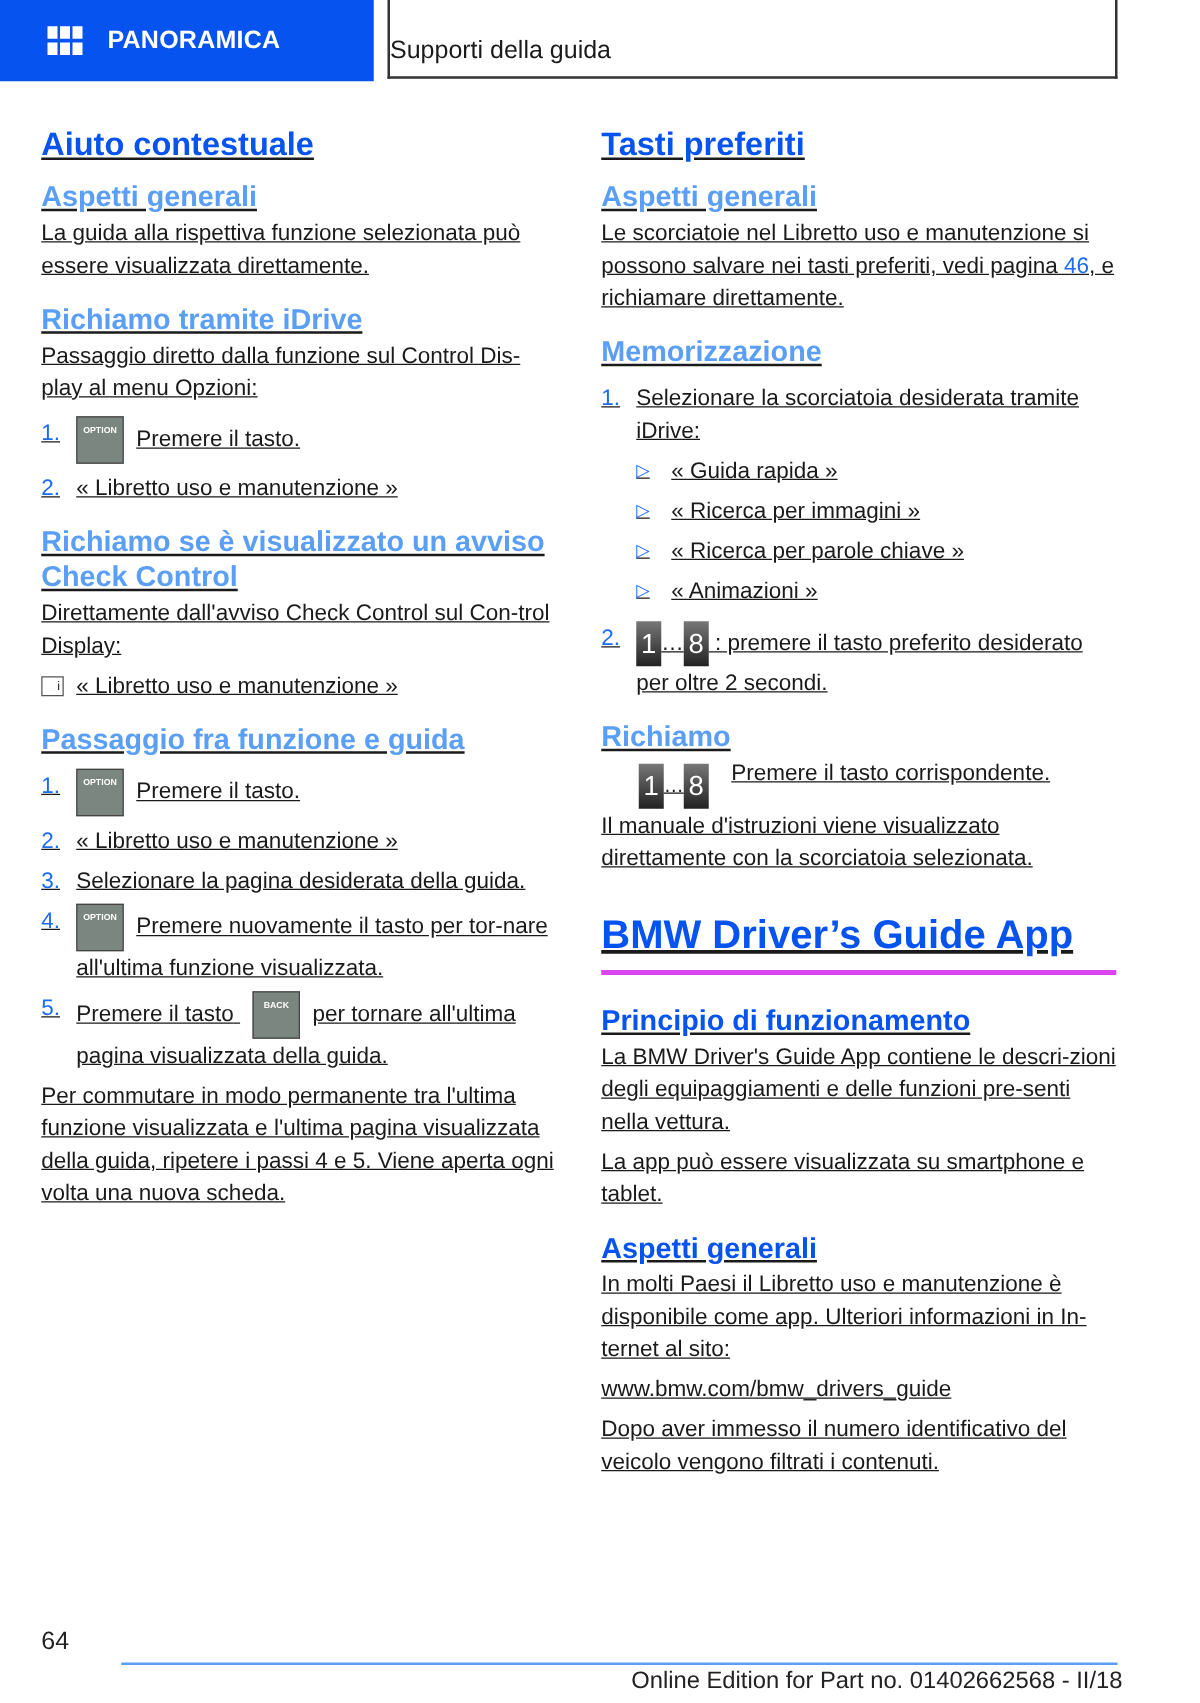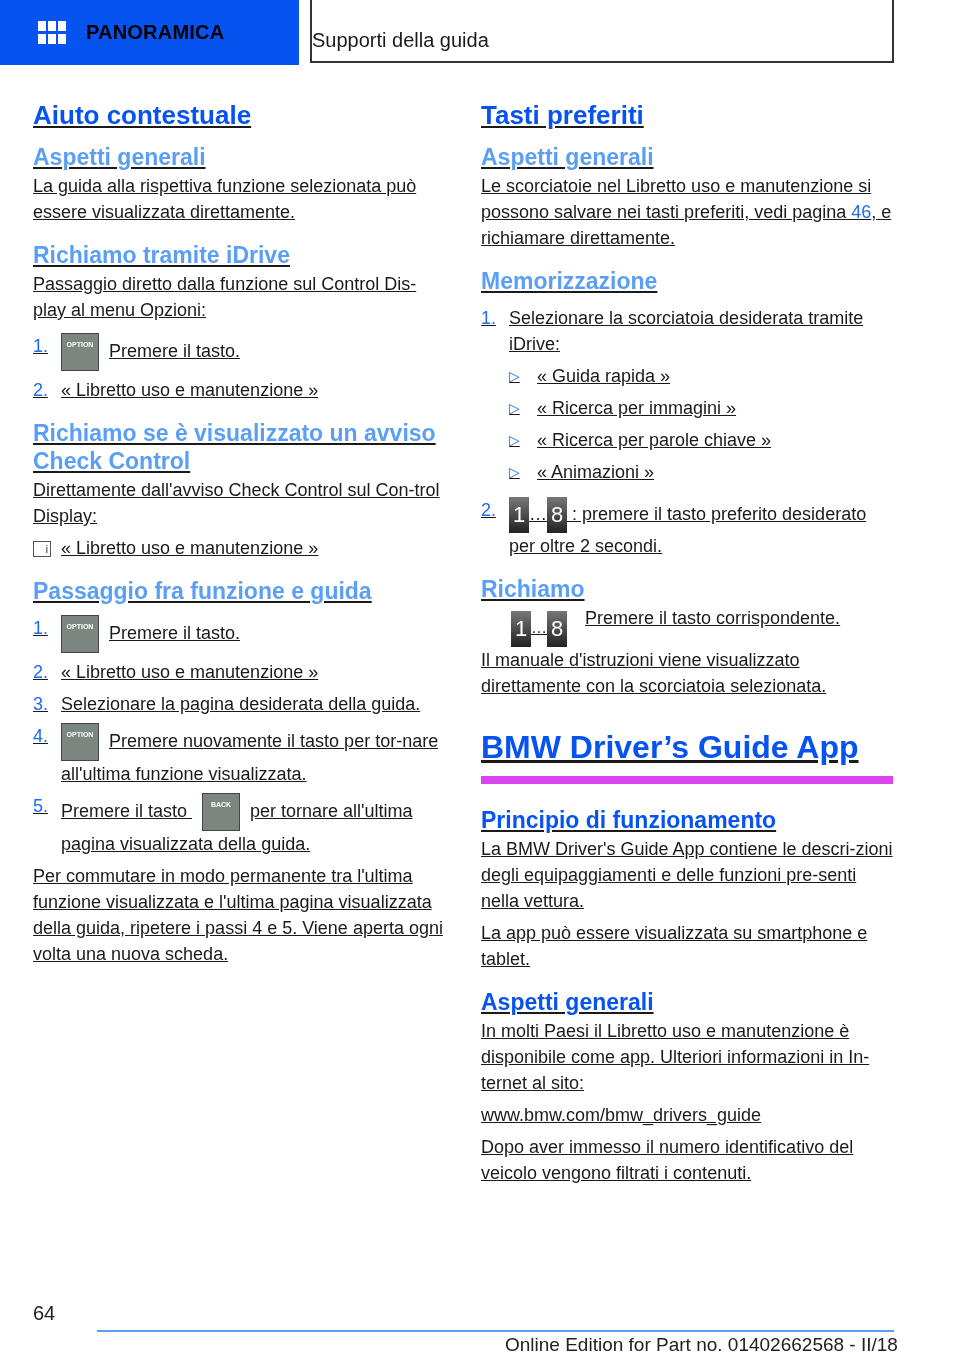--- a/index.html
+++ b/index.html
@@ -1,31 +1,31 @@
 <!DOCTYPE html>
 <html><head>
 <meta charset="utf-8">
 <style>
   html,body{margin:0;padding:0;background:#fff;}
   body{width:960px;height:1362px;position:relative;font-family:"Liberation Sans",sans-serif;color:#1a1a1a;overflow:hidden;}
-  .hdr-tab{position:absolute;left:0;top:0;width:299px;height:65px;background:#0653f0;color:#000000;display:flex;align-items:center;}
+  .hdr-tab{position:absolute;left:0;top:0;width:299px;height:65px;background:#0653f0;color:#ffffff;display:flex;align-items:center;}
   .grid-icon{margin-left:38px;width:28px;height:24px;display:grid;grid-template-columns:repeat(3,8px);grid-template-rows:repeat(2,10px);gap:3px 2px;}
   .grid-icon span{background:#fff;display:block;}
   .hdr-tab .lbl{margin-left:20px;font-weight:bold;font-size:20px;letter-spacing:0.2px;}
   .hdr-box{position:absolute;left:310px;top:-2px;width:584px;height:65px;border:2px solid #333;border-top:none;box-sizing:border-box;display:flex;align-items:center;}
   .hdr-box .lbl{font-size:20px;color:#1a1a1a;margin-top:22px;}
   .col{position:absolute;top:100px;width:412px;text-decoration:underline;}
   .col.left{left:33px;}
   .col.right{left:481px;}
   h1{font-size:26px;color:#0653f0;margin:0 0 12px 0;font-weight:bold;}
   h2{font-size:23px;color:#5a9ff5;margin:16px 0 2px 0;font-weight:bold;line-height:28px;}
   h2.first{margin-top:0;}
   h2.dark{color:#0653f0;}
   p{font-size:18px;line-height:26px;margin:0 0 6px 0;}
-  .big-title{font-size:32px;color:#0653f0;font-weight:bold;margin:30px 0 0 0;padding-bottom:10px;border-bottom:8px solid #d946ef;}
+  .big-title{font-size:32px;color:#0653f0;font-weight:bold;margin:30px 0 0 0;padding-bottom:10px;border-bottom:4px solid #d946ef;}
   ol{list-style:none;padding:0;margin:10px 0 6px 0;}
   ol li{display:flex;font-size:18px;line-height:26px;margin-bottom:6px;}
   ol li .num{color:#1b6cf2;width:28px;flex-shrink:0;}
   .key{display:inline-block;width:38px;height:38px;background:#7b8680;border:1px solid #444;vertical-align:middle;color:#fff;font-size:7px;font-weight:bold;text-align:center;line-height:22px;margin-right:10px;box-sizing:border-box;}
   .favkey{display:inline-block;width:20px;height:36px;background:linear-gradient(#777,#222);color:#fff;font-size:22px;text-align:center;line-height:36px;vertical-align:middle;}
   ul{list-style:none;padding:0;margin:6px 0 0 0;}
   ul li{display:flex;font-size:18px;line-height:26px;margin-bottom:6px;}
   ul li .tri{color:#1b6cf2;width:28px;font-size:14px;}
   .link{color:#1b6cf2;}
   .book-icon{display:inline-block;width:18px;height:16px;border:1.5px solid #555;margin-right:10px;vertical-align:middle;font-size:10px;text-align:right;line-height:16px;box-sizing:border-box;padding-right:2px;}

